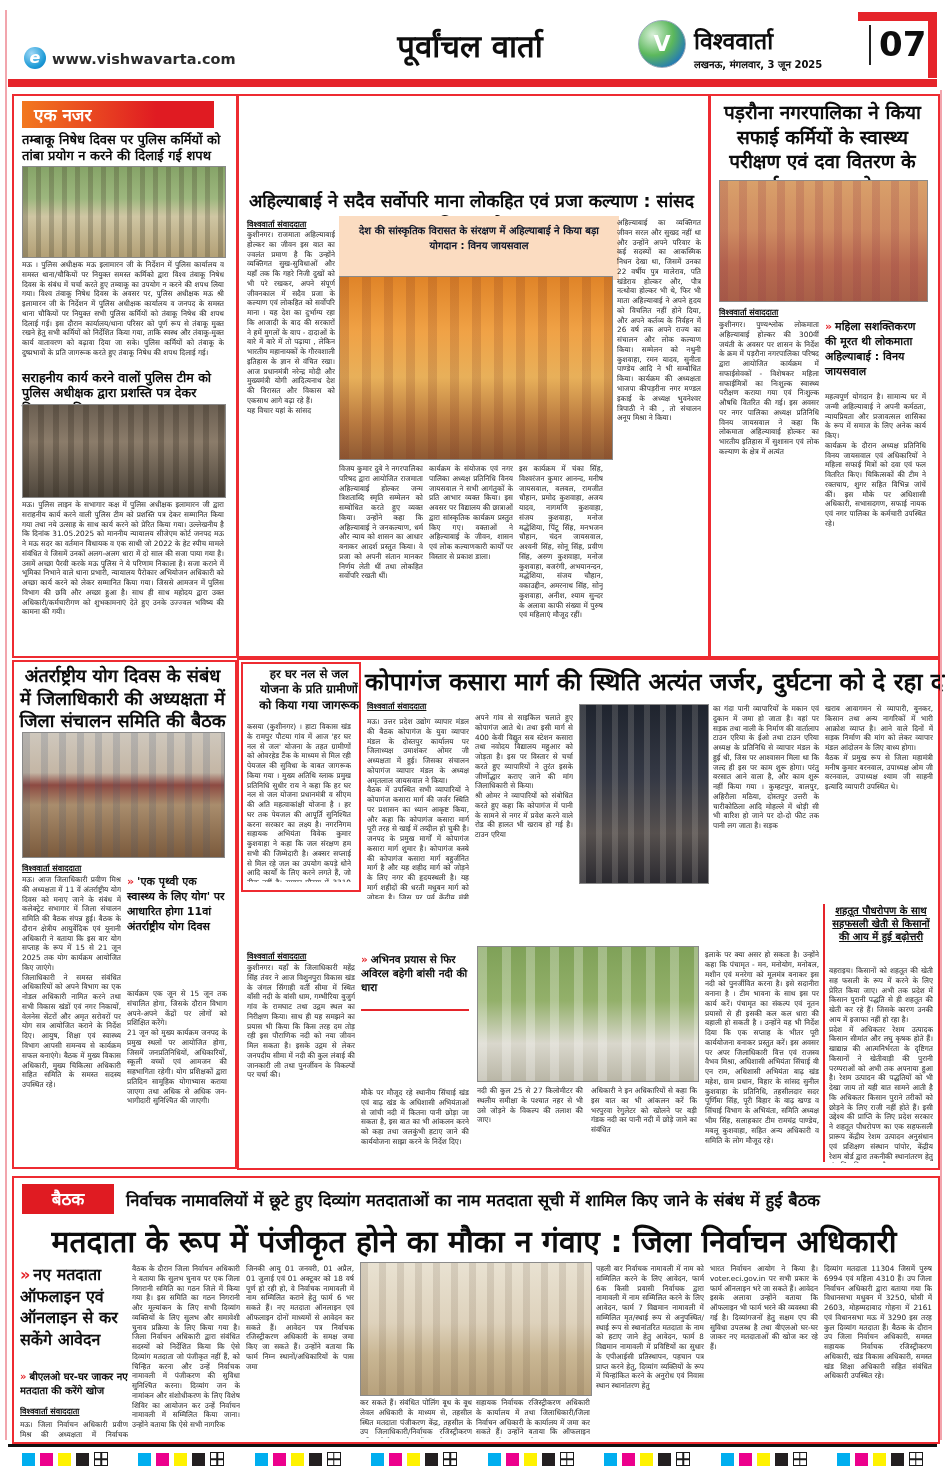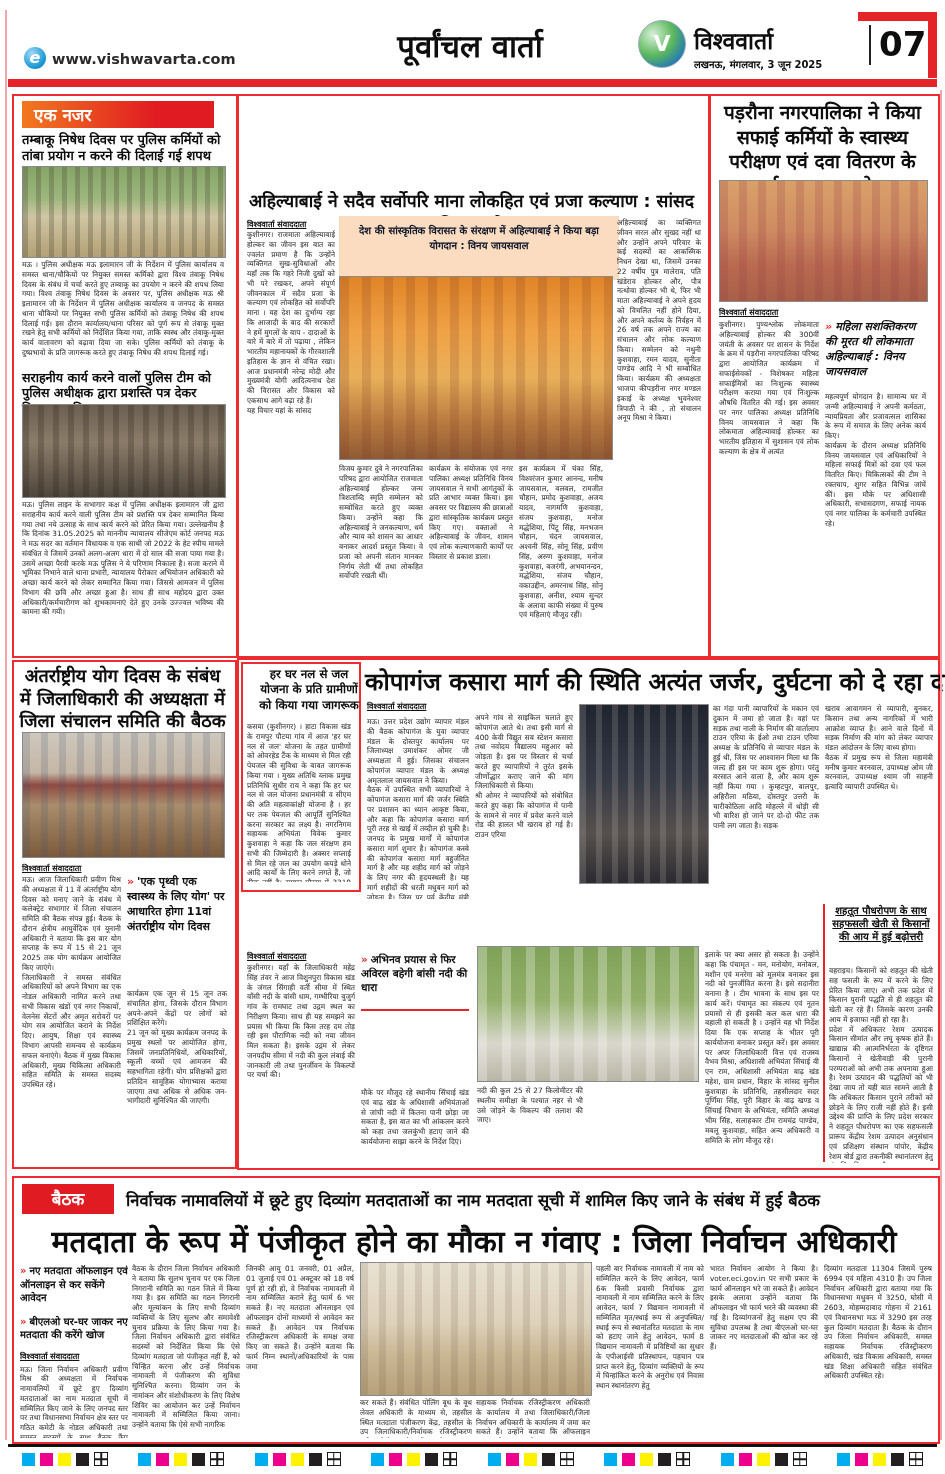--- a/index.html
+++ b/index.html
@@ -61,21 +61,21 @@
     <div class="abs body-txt" style="left:100px;top:368px;width:84px;height:180px;">विजय कुमार दुबे ने नगरपालिका परिषद द्वारा आयोजित राजमाता अहिल्याबाई होल्कर जन्म त्रिशताब्दि स्मृति सम्मेलन को सम्बोधित करते हुए व्यक्त किया। उन्होंने कहा कि अहिल्याबाई ने जनकल्याण, धर्म और न्याय को शासन का आधार बनाकर आदर्श प्रस्तुत किया। वे प्रजा को अपनी संतान मानकर निर्णय लेती थीं तथा लोकहित सर्वोपरि रखती थीं।</div>
     <div class="abs body-txt" style="left:190px;top:368px;width:84px;height:180px;">कार्यक्रम के संयोजक एवं नगर पालिका अध्यक्ष प्रतिनिधि विनय जायसवाल ने सभी आगंतुकों के प्रति आभार व्यक्त किया। इस अवसर पर विद्यालय की छात्राओं द्वारा सांस्कृतिक कार्यक्रम प्रस्तुत किए गए। वक्ताओं ने अहिल्याबाई के जीवन, शासन एवं लोक कल्याणकारी कार्यों पर विस्तार से प्रकाश डाला।</div>
     <div class="abs body-txt" style="left:280px;top:368px;width:84px;height:180px;">इस कार्यक्रम में चंका सिंह, विश्वरंजन कुमार आनन्द, मनीष जायसवाल, बलबल, रामजीत चौहान, प्रमोद कुशवाहा, अजय यादव, नागमणि कुशवाहा, संजय कुशवाहा, मनोज मद्धेशिया, पिंटू सिंह, मनभजन चौहान, चंदन जायसवाल, अश्वनी सिंह, सोनू सिंह, प्रवीण सिंह, अरुण कुशवाहा, मनोज कुशवाहा, बजरंगी, अभयानन्दन, मद्धेशिया, संजय चौहान, वकाउद्दीन, अमरनाथ सिंह, सोनू कुशवाहा, अनीश, श्याम सुन्दर के अलावा काफी संख्या में पुरुष एवं महिलाएं मौजूद रहीं।</div>
   </div>
 
   <div class="redbox" style="left:709px;top:94px;width:227px;height:560px;">
     <div class="abs hl center" style="left:5px;top:4px;width:213px;font-size:19px;line-height:1.3;">पड़रौना नगरपालिका ने किया सफाई कर्मियों के स्वास्थ्य परीक्षण एवं दवा वितरण के कार्यक्रम का आयोजन</div>
     <div class="photo" style="left:8px;top:84px;width:207px;height:120px;background:repeating-linear-gradient(90deg,rgba(150,60,70,0.22) 0 8px,rgba(0,0,0,0) 8px 19px),linear-gradient(180deg,#d9a06a 0%,#cf8c62 40%,#b96a50 70%,#a85f48 100%);"></div>
     <div class="abs byline" style="left:8px;top:210px;">विश्ववार्ता संवाददाता</div>
     <div class="abs body-txt" style="left:8px;top:224px;width:100px;height:328px;">कुशीनगर। पुण्यश्लोक लोकमाता अहिल्याबाई होल्कर की 300वीं जयंती के अवसर पर शासन के निर्देश के क्रम में पड़रौना नगरपालिका परिषद द्वारा आयोजित कार्यक्रम में सफाईसेवकों - विशेषकर महिला सफाईमित्रों का निःशुल्क स्वास्थ्य परीक्षण कराया गया एवं निःशुल्क औषधि वितरित की गई। इस अवसर पर नगर पालिका अध्यक्ष प्रतिनिधि विनय जायसवाल ने कहा कि लोकमाता अहिल्याबाई होल्कर का भारतीय इतिहास में सुशासन एवं लोक कल्याण के क्षेत्र में अत्यंत</div>
-    <div class="abs pq" style="left:114px;top:224px;width:101px;font-size:11px;font-style:italic;">
+    <div class="abs pq" style="left:114px;top:224px;width:101px;font-size:11px;">
       <span class="chev">»</span><span>महिला सशक्तिकरण की मूरत थी लोकमाता अहिल्याबाई : विनय जायसवाल</span>
     </div>
     <div class="abs body-txt" style="left:114px;top:296px;width:101px;height:256px;">महत्वपूर्ण योगदान है। सामान्य घर में जन्मी अहिल्याबाई ने अपनी कर्मठता, न्यायप्रियता और प्रजावत्सल शासिका के रूप में समाज के लिए अनेक कार्य किए।
    कार्यक्रम के दौरान अध्यक्ष प्रतिनिधि विनय जायसवाल एवं अधिकारियों ने महिला सफाई मित्रों को दवा एवं फल वितरित किए। चिकित्सकों की टीम ने रक्तचाप, शुगर सहित विभिन्न जांचें कीं। इस मौके पर अधिशासी अधिकारी, सभासदगण, सफाई नायक एवं नगर पालिका के कर्मचारी उपस्थित रहे।</div>
   </div>
 
   <div class="redbox" style="left:12px;top:660px;width:221px;height:505px;">
     <div class="abs hl center" style="left:5px;top:3px;width:207px;font-size:18px;line-height:1.25;">अंतर्राष्ट्रीय योग दिवस के संबंध में जिलाधिकारी की अध्यक्षता में जिला संचालन समिति की बैठक संपन्न</div>
     <div class="photo" style="left:8px;top:70px;width:201px;height:124px;background:repeating-linear-gradient(90deg,rgba(60,80,110,0.18) 0 7px,rgba(0,0,0,0) 7px 18px),linear-gradient(180deg,#cfc8bd 0%,#c4b6a5 32%,#8d4a42 42%,#a98d6d 58%,#7b5a3c 100%);"></div>
     <div class="abs byline" style="left:8px;top:200px;">विश्ववार्ता संवाददाता</div>
@@ -107,35 +107,36 @@
    बैठक में प्रमुख रूप से जिला महामंत्री मनीष कुमार बरनवाल, उपाध्यक्ष ओम जी बरनवाल, उपाध्यक्ष श्याम जी साहनी इत्यादि व्यापारी उपस्थित थे।</div>
 
     <div class="abs byline" style="left:8px;top:290px;">विश्ववार्ता संवाददाता</div>
     <div class="abs body-txt" style="left:8px;top:303px;width:108px;height:200px;">कुशीनगर। यहाँ के जिलाधिकारी महेंद्र सिंह तंवर ने आज विशुनपुरा विकास खंड के जंगल सिंगाही वर्ती सीमा में स्थित बाँसी नदी के बांसी धाम, गम्भीरिया बुजुर्ग गांव के रामघाट तथा उद्गम स्थल का निरीक्षण किया। साथ ही यह समझने का प्रयास भी किया कि किस तरह दम तोड़ रही इस पौराणिक नदी को नया जीवन मिल सकता है। इसके उद्गम से लेकर जनपदीय सीमा में नदी की कुल लंबाई की जानकारी ली तथा पुनर्जीवन के विकल्पों पर चर्चा की।</div>
     <div class="abs" style="left:122px;top:292px;width:108px;padding-bottom:6px;border-bottom:2px solid #e5242a;">
       <div class="pq" style="font-size:10.5px;margin-bottom:8px;"><span class="chev">»</span><span>अभिनव प्रयास से फिर अविरल बहेगी बांसी नदी की धारा</span></div>
     </div>
     <div class="abs body-txt" style="left:122px;top:428px;width:108px;height:75px;">मौके पर मौजूद रहे स्थानीय सिंचाई खंड एवं बाढ़ खंड के  अधिशासी अभियंताओं से जांची नदी में कितना पानी छोड़ा जा सकता है, इस बात का भी आंकलन करने को कहा तथा जलकुंभी हटाए जाने की कार्ययोजना साझा करने के निर्देश दिए।</div>
     <div class="photo" style="left:238px;top:286px;width:220px;height:134px;background:repeating-linear-gradient(90deg,rgba(255,255,255,0.28) 0 9px,rgba(0,0,0,0) 9px 24px),linear-gradient(180deg,#7fa158 0%,#93b06a 40%,#d9d7cc 72%,#b9b6a6 100%);"></div>
     <div class="abs body-txt" style="left:238px;top:426px;width:106px;height:77px;">नदी की कुल 25 से 27 किलोमीटर की स्थलीय समीक्षा के पश्चात नहर से भी उसे जोड़ने के विकल्प की तलाश की जाए।</div>
+    <div class="abs body-txt" style="left:352px;top:426px;width:106px;height:77px;">अधिकारी ने इन अधिकारियों से कहा कि इस बात का भी आंकलन करें कि भरपुरवा रेगुलेटर को खोलने पर बड़ी गंडक नदी का पानी नदी में छोड़े जाने का संबंधित</div>
     <div class="abs body-txt" style="left:466px;top:290px;width:114px;height:213px;">इलाके पर क्या असर हो सकता है। उन्होंने कहा कि पंचामृत -  मन, मनोयोग, मनोबल, मशीन एवं मनरेगा को मूलमंत्र बनाकर इस नदी को पुनर्जीवित करना है। इसे सदानीरा बनाना है ।  टीम भावना के साथ इस पर कार्य करें। पंचामृत का संकल्प एवं नूतन प्रयासों से ही इसकी कल कल धारा की बहाली हो सकती है । उन्होंने यह भी निर्देश दिया कि एक सप्ताह के भीतर पूरी कार्ययोजना बनाकर प्रस्तुत करें। इस अवसर पर अपर जिलाधिकारी वित्त एवं राजस्व वैभव मिश्रा, अधिशासी अभियंता सिंचाई बी एन राम, अधिशासी अभियंता बाढ़ खंड महेश, ग्राम प्रधान, बिहार के सांसद सुनील कुशवाहा के प्रतिनिधि, तहसीलदार सदर पूर्णिमा सिंह, पूरी बिहार के बाढ़ खण्ड व सिंचाई विभाग के अभियंता, समिति अध्यक्ष भीम सिंह, सलाहकार टीम रामचंद्र पाण्डेय, मबलू कुशवाहा, सहित अन्य अधिकारी व समिति के लोग मौजूद रहे।</div>
 
     <span class="abs" style="left:584px;top:244px;width:1.5px;height:258px;background:#e5242a;"></span>
     <div class="abs hl center" style="left:590px;top:244px;width:104px;font-size:10px;line-height:1.3;text-decoration:underline;">शहतूत पौधरोपण के साथ सहफसली खेती से किसानों की आय में हुई बढ़ोत्तरी</div>
     <div class="abs body-txt" style="left:590px;top:306px;width:104px;height:197px;">बहराइच। किसानों को शहतूत की खेती सह फसली के रूप में करने के लिए प्रेरित किया जाए। अभी तक प्रदेश में किसान पुरानी पद्धति से ही शहतूत की खेती कर रहे हैं। जिसके कारण उनकी आय में इजाफा नहीं हो रहा है।
    प्रदेश में अधिकतर रेशम उत्पादक किसान सीमांत और लघु कृषक होते हैं। खाद्यान्न की आत्मनिर्भरता के दृष्टिगत किसानों ने खेतीबाड़ी की पुरानी परम्पराओं को अभी तक अपनाया हुआ है। रेशम उत्पादन की पद्धतियों को भी देखा जाय तो यही बात सामने आती है कि अधिकतर किसान पुराने तरीकों को छोड़ने के लिए राजी नहीं होते हैं। इसी उद्देश्य की प्राप्ति के लिए प्रदेश सरकार ने शहतूत पौधरोपण का एक सहफसली प्रारूप केंद्रीय रेशम उत्पादन अनुसंधान एवं प्रशिक्षण संस्थान पांपोर, केंद्रीय रेशम बोर्ड द्वारा तकनीकी स्थानांतरण हेतु संचालित किया गया है।</div>
   </div>
 
   <div class="redbox" style="left:12px;top:1176px;width:924px;height:264px;">
     <div class="abs center" style="left:8px;top:6px;width:92px;height:30px;background:#e01b22;color:#fff;font-weight:bold;font-size:17px;line-height:30px;">बैठक</div>
     <div class="abs hl" style="left:112px;top:10px;width:806px;font-size:16.5px;">निर्वाचक नामावलियों में छूटे हुए दिव्यांग मतदाताओं का नाम मतदाता सूची में शामिल किए जाने के संबंध में हुई बैठक</div>
     <div class="abs hl center" style="left:4px;top:42px;width:912px;font-size:30px;white-space:nowrap;">मतदाता के रूप में पंजीकृत होने का मौका न गंवाए : जिला निर्वाचन अधिकारी</div>
 
     <div class="abs" style="left:6px;top:86px;width:108px;height:174px;overflow:hidden;">
-      <div class="pq" style="font-size:10px;margin-bottom:10px;"><span class="chev">»</span><span>नए मतदाता ऑफलाइन एवं ऑनलाइन से कर सकेंगे आवेदन</span></div>
+      <div class="pq" style="font-size:16px;margin-bottom:20px;"><span class="chev">»</span><span>नए मतदाता ऑफलाइन एवं ऑनलाइन से कर सकेंगे आवेदन</span></div>
       <div class="pq" style="font-size:10px;margin-bottom:8px;"><span class="chev">»</span><span>बीएलओ घर-घर जाकर नए मतदाता की करेंगे खोज</span></div>
       <div class="byline" style="margin-bottom:4px;">विश्ववार्ता संवाददाता</div>
       <div class="body-txt">मऊ। जिला निर्वाचन अधिकारी प्रवीण मिश्र की अध्यक्षता में निर्वाचक नामावलियों में छूटे हुए दिव्यांग मतदाताओं का नाम मतदाता सूची में सम्मिलित किए जाने के लिए जनपद स्तर पर तथा विधानसभा निर्वाचन क्षेत्र स्तर पर गठित कमेटी के नोडल अधिकारी तथा समस्त सदस्यों के साथ बैठक कैंप कार्यालय पर संपन्न हुई।</div>
     </div>
     <div class="abs body-txt" style="left:118px;top:86px;width:108px;height:174px;">बैठक के दौरान जिला निर्वाचन अधिकारी ने बताया कि सुलभ चुनाव पर एक जिला निगरानी समिति का गठन जिले में किया गया है। इस समिति का गठन निगरानी और मूल्यांकन के लिए सभी दिव्यांग व्यक्तियों के लिए सुलभ और समावेशी चुनाव प्रक्रिया के लिए किया गया है। जिला निर्वाचन अधिकारी द्वारा संबंधित सदस्यों को निर्देशित किया कि ऐसे दिव्यांग मतदाता जो पंजीकृत नहीं हैं, को चिन्हित करना और उन्हें निर्वाचक नामावली में पंजीकरण की सुविधा सुनिश्चित करना। दिव्यांग जन के नामांकन और संशोधीकरण के लिए विशेष शिविर का आयोजन कर उन्हें निर्वाचन नामावली में सम्मिलित किया जाना। उन्होंने बताया कि ऐसे सभी नागरिक</div>
     <div class="abs body-txt" style="left:232px;top:86px;width:108px;height:174px;">जिनकी आयु 01 जनवरी, 01 अप्रैल, 01 जुलाई एवं 01 अक्टूबर को 18 वर्ष पूर्ण हो रही हो, वे निर्वाचक नामावली में नाम सम्मिलित कराने हेतु फार्म 6 भर सकते हैं। नए मतदाता ऑनलाइन एवं ऑफलाइन दोनों माध्यमों से आवेदन कर सकते हैं। आवेदन पत्र निर्वाचक रजिस्ट्रीकरण अधिकारी के समक्ष जमा किए जा सकते हैं। उन्होंने बताया कि फार्म निम्न स्थानों/अधिकारियों के पास जमा</div>
     <div class="photo" style="left:346px;top:84px;width:230px;height:132px;background:repeating-linear-gradient(90deg,rgba(90,70,50,0.14) 0 7px,rgba(0,0,0,0) 7px 18px),linear-gradient(180deg,#e9e2d2 0%,#ded2bc 45%,#c9b693 70%,#b7a17c 100%);"></div>
     <div class="abs body-txt" style="left:346px;top:220px;width:112px;height:40px;">कर सकते हैं। संबंधित पोलिंग बूथ के बूथ लेवल अधिकारी के माध्यम से, तहसील स्थित मतदाता पंजीकरण केंद्र, तहसील के उप जिलाधिकारी/निर्वाचक रजिस्ट्रीकरण अधिकारी के कार्यालय में, तहसीलदार/</div>
     <div class="abs body-txt" style="left:462px;top:220px;width:114px;height:40px;">सहायक निर्वाचक रजिस्ट्रीकरण अधिकारी के कार्यालय में तथा जिलाधिकारी/जिला निर्वाचन अधिकारी के कार्यालय में जमा कर सकते हैं। उन्होंने बताया कि ऑफलाइन व्यवस्था के तहत फार्म 6</div>
     <div class="abs body-txt" style="left:582px;top:86px;width:108px;height:174px;">पहली बार निर्वाचक नामावली में नाम को सम्मिलित करने के लिए आवेदन, फार्म 6क किसी प्रवासी निर्वाचक द्वारा नामावली में नाम सम्मिलित करने के लिए आवेदन, फार्म 7 विद्यमान नामावली में सम्मिलित मृत/स्थाई रूप से अनुपस्थित/स्थाई रूप से स्थानांतरित मतदाता के नाम को हटाए जाने हेतु आवेदन, फार्म 8 विद्यमान नामावली में प्रविष्टियों का सुधार के एपीआईसी प्रतिस्थापन, पहचान पत्र प्राप्त करने हेतु, दिव्यांग व्यक्तियों के रूप में चिन्हांकित करने के अनुरोध एवं निवास स्थान स्थानांतरण हेतु</div>

